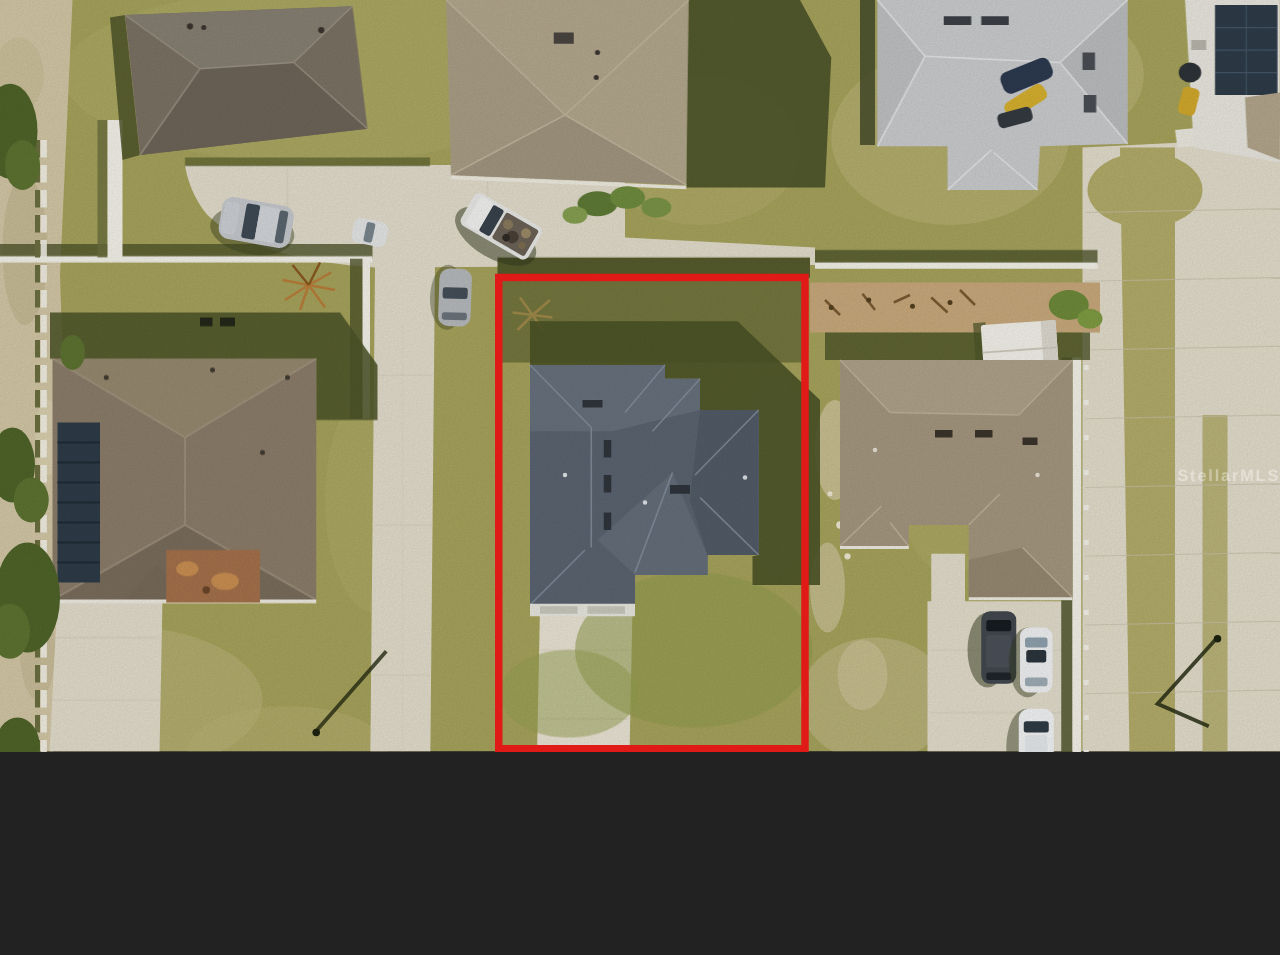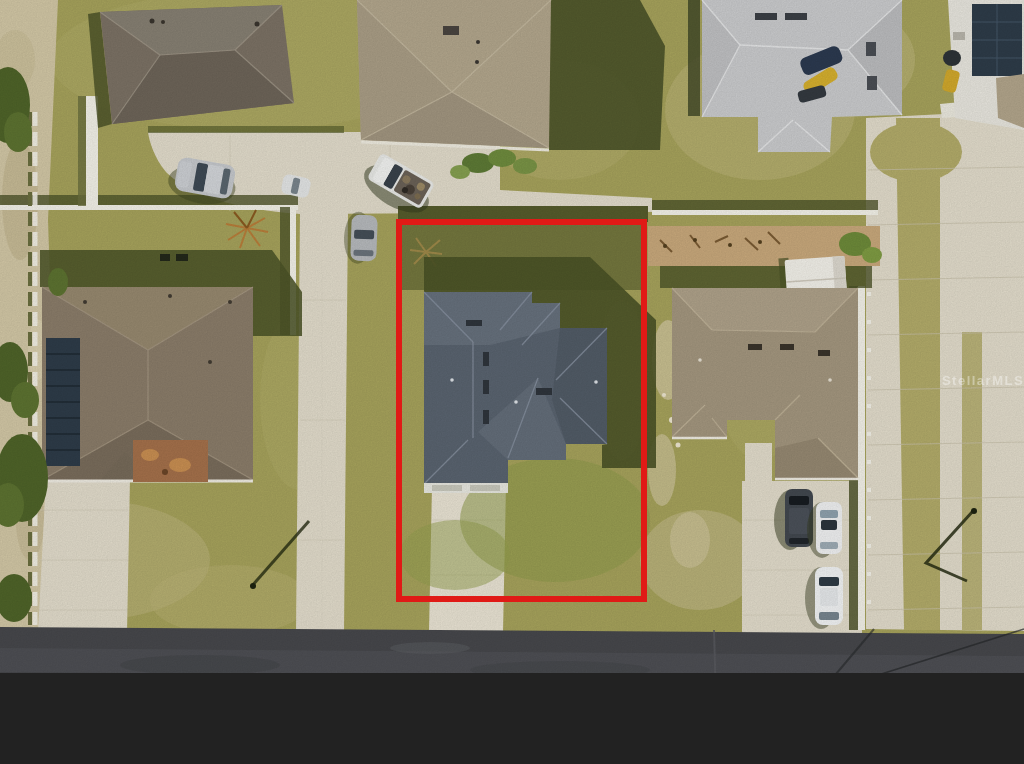--- a/index.html
+++ b/index.html
@@ -1,16 +1,16 @@
 <!DOCTYPE html>
 <html><head>
 <meta charset="utf-8">
 <style>
   html,body{margin:0;padding:0;background:#222;}
-  #stage{position:relative;width:1024px;height:673px;overflow:hidden;font-family:"Liberation Sans",sans-serif;}
+  #stage{position:relative;width:1024px;height:601px;overflow:hidden;font-family:"Liberation Sans",sans-serif;}
   #stage svg{display:block;width:1024px;height:764px;}
   .wm{font-family:"Liberation Sans",sans-serif;font-size:13px;letter-spacing:1.5px;font-weight:bold;}
 </style>
 </head>
 <body>
 
 <div id="stage">
 <svg viewBox="0 0 1024 764" xmlns="http://www.w3.org/2000/svg">
   <defs>
     <filter id="noise" x="0" y="0" width="100%" height="100%">

